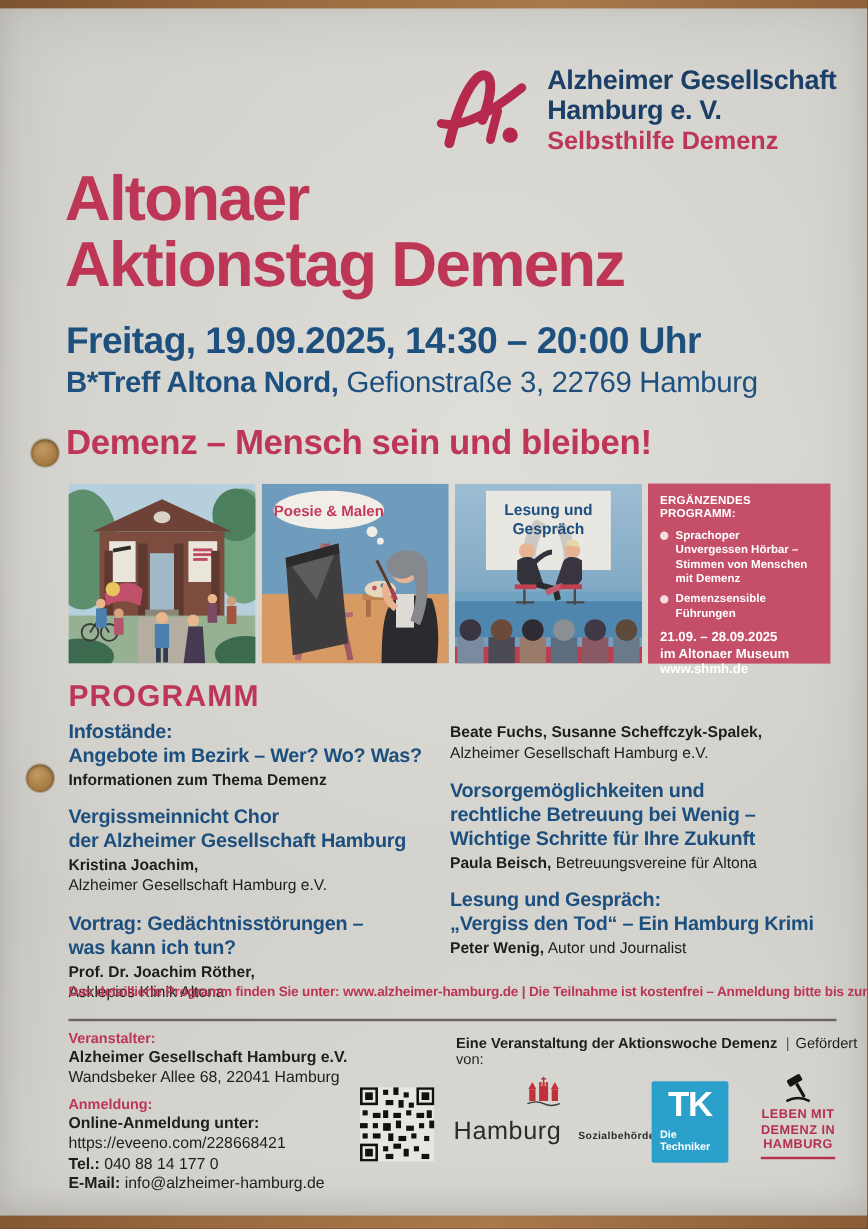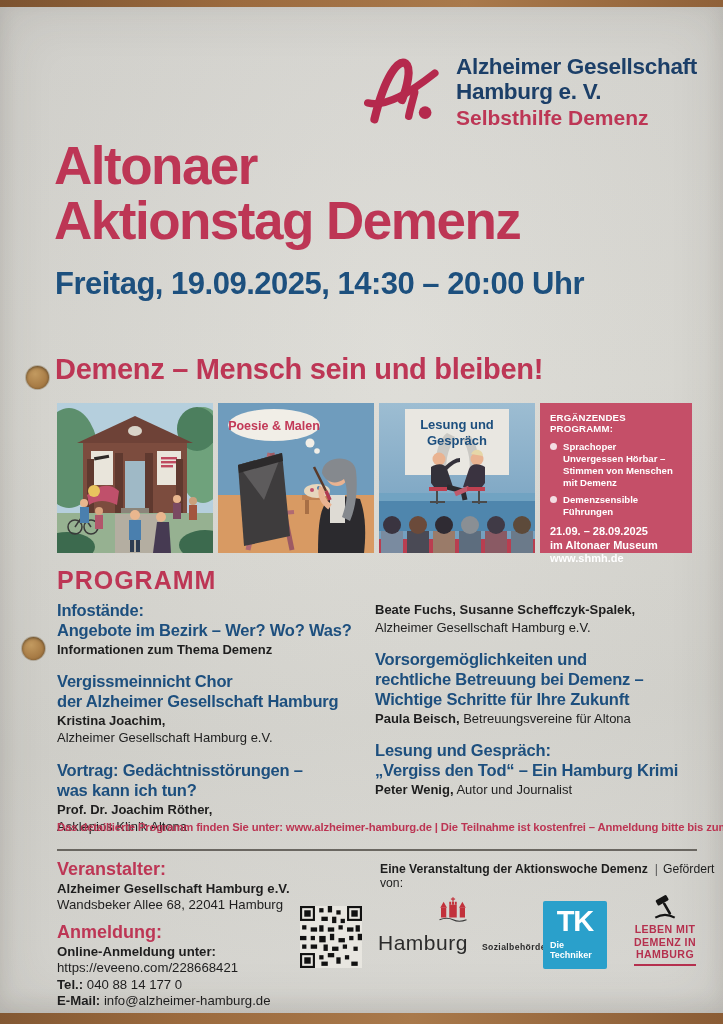--- a/index.html
+++ b/index.html
@@ -54,21 +54,21 @@
               letter-spacing:-0.2px;white-space:pre-line;}
   .credit{font-size:13px;color:#1e1e1e;line-height:1.28;margin-top:1px;}
   .credit .b{font-weight:bold;}
 
   .info-bar{position:absolute;left:57px;top:821px;right:12px;font-size:11.3px;font-weight:bold;
             color:#bc3553;white-space:nowrap;letter-spacing:-0.15px;}
   .rule{position:absolute;left:57px;right:26px;top:849px;height:2px;background:#57534e;opacity:.85;}
 
   
   .footer-left{position:absolute;left:57px;top:858px;font-size:13.2px;color:#1e1e1e;line-height:1.26;}
-  .flabel{color:#bd3655;font-weight:bold;font-size:18px;}
+  .flabel{color:#bd3655;font-weight:bold;font-size:12px;}
   .fb{font-weight:bold;}
   .fgap{height:7px;}
   .qr{position:absolute;left:300px;top:906px;width:62px;height:62px;}
   .footer-note{position:absolute;left:380px;top:862px;font-size:12.2px;color:#1e1e1e;}
   .footer-note .b{font-weight:bold;}
   .footer-note .sep{display:inline-block;margin:0 5px 0 7px;color:#555;}
 
   .hh-logo{position:absolute;left:378px;top:892px;width:158px;}
   .hh-castle{display:block;margin-left:60px;width:30px;height:36px;}
   .hh-row{display:flex;align-items:baseline;margin-top:3px;}
@@ -109,20 +109,23 @@
       <div class="logo-tag">Selbsthilfe Demenz</div>
     </div>
   </div>
 
   <div class="title">
     <div style="white-space: pre-line;">Altonaer</div>
     <div style="white-space: pre-line;">Aktionstag Demenz</div>
   </div>
 
   <div class="date">Freitag, 19.09.2025, 14:30 – 20:00 Uhr</div>
+  <div class="venue">
+    <span class="b">B*Treff Altona Nord,</span><span> Gefionstraße 3, 22769 Hamburg</span>
+  </div>
   <div class="slogan">Demenz – Mensch sein und bleiben!</div>
 
   <div class="tiles">
 
     <div class="tile">
       <svg viewBox="0 0 156 150">
         <rect width="156" height="150" fill="#b5cfdd"></rect>
         <ellipse cx="12" cy="55" rx="30" ry="50" fill="#5d8f6d"></ellipse>
         <ellipse cx="146" cy="52" rx="26" ry="48" fill="#6fa27c"></ellipse>
         <ellipse cx="140" cy="26" rx="20" ry="22" fill="#4c7f5e"></ellipse>
@@ -287,21 +290,21 @@
         <div class="credit">Asklepios Klinik Altona</div>
       </div>
     </div>
     <div class="col-right">
       <div class="prog-item">
         <div class="credit"><span class="b">Beate Fuchs, Susanne Scheffczyk-Spalek,</span></div>
         <div class="credit">Alzheimer Gesellschaft Hamburg e.V.</div>
       </div>
       <div class="prog-item">
         <div class="prog-title" style="white-space: pre-line;">Vorsorgemöglichkeiten und
-rechtliche Betreuung bei Demenz –
+rechtliche Betreuung bei Wenig –
 Wichtige Schritte für Ihre Zukunft</div>
         <div class="credit"><span class="b">Paula Beisch,</span><span> Betreuungsvereine für Altona</span></div>
       </div>
       <div class="prog-item">
         <div class="prog-title" style="white-space: pre-line;">Lesung und Gespräch:
 „Vergiss den Tod“ – Ein Hamburg Krimi</div>
         <div class="credit"><span class="b">Peter Wenig,</span><span> Autor und Journalist</span></div>
       </div>
     </div>
   </div>

